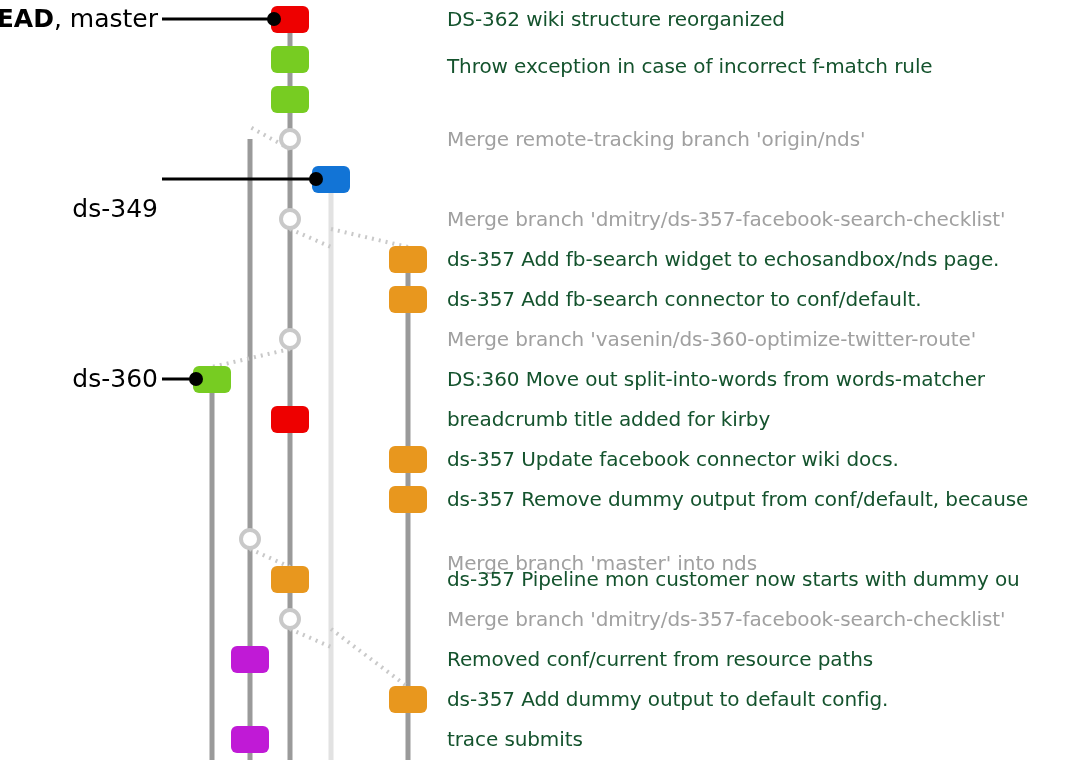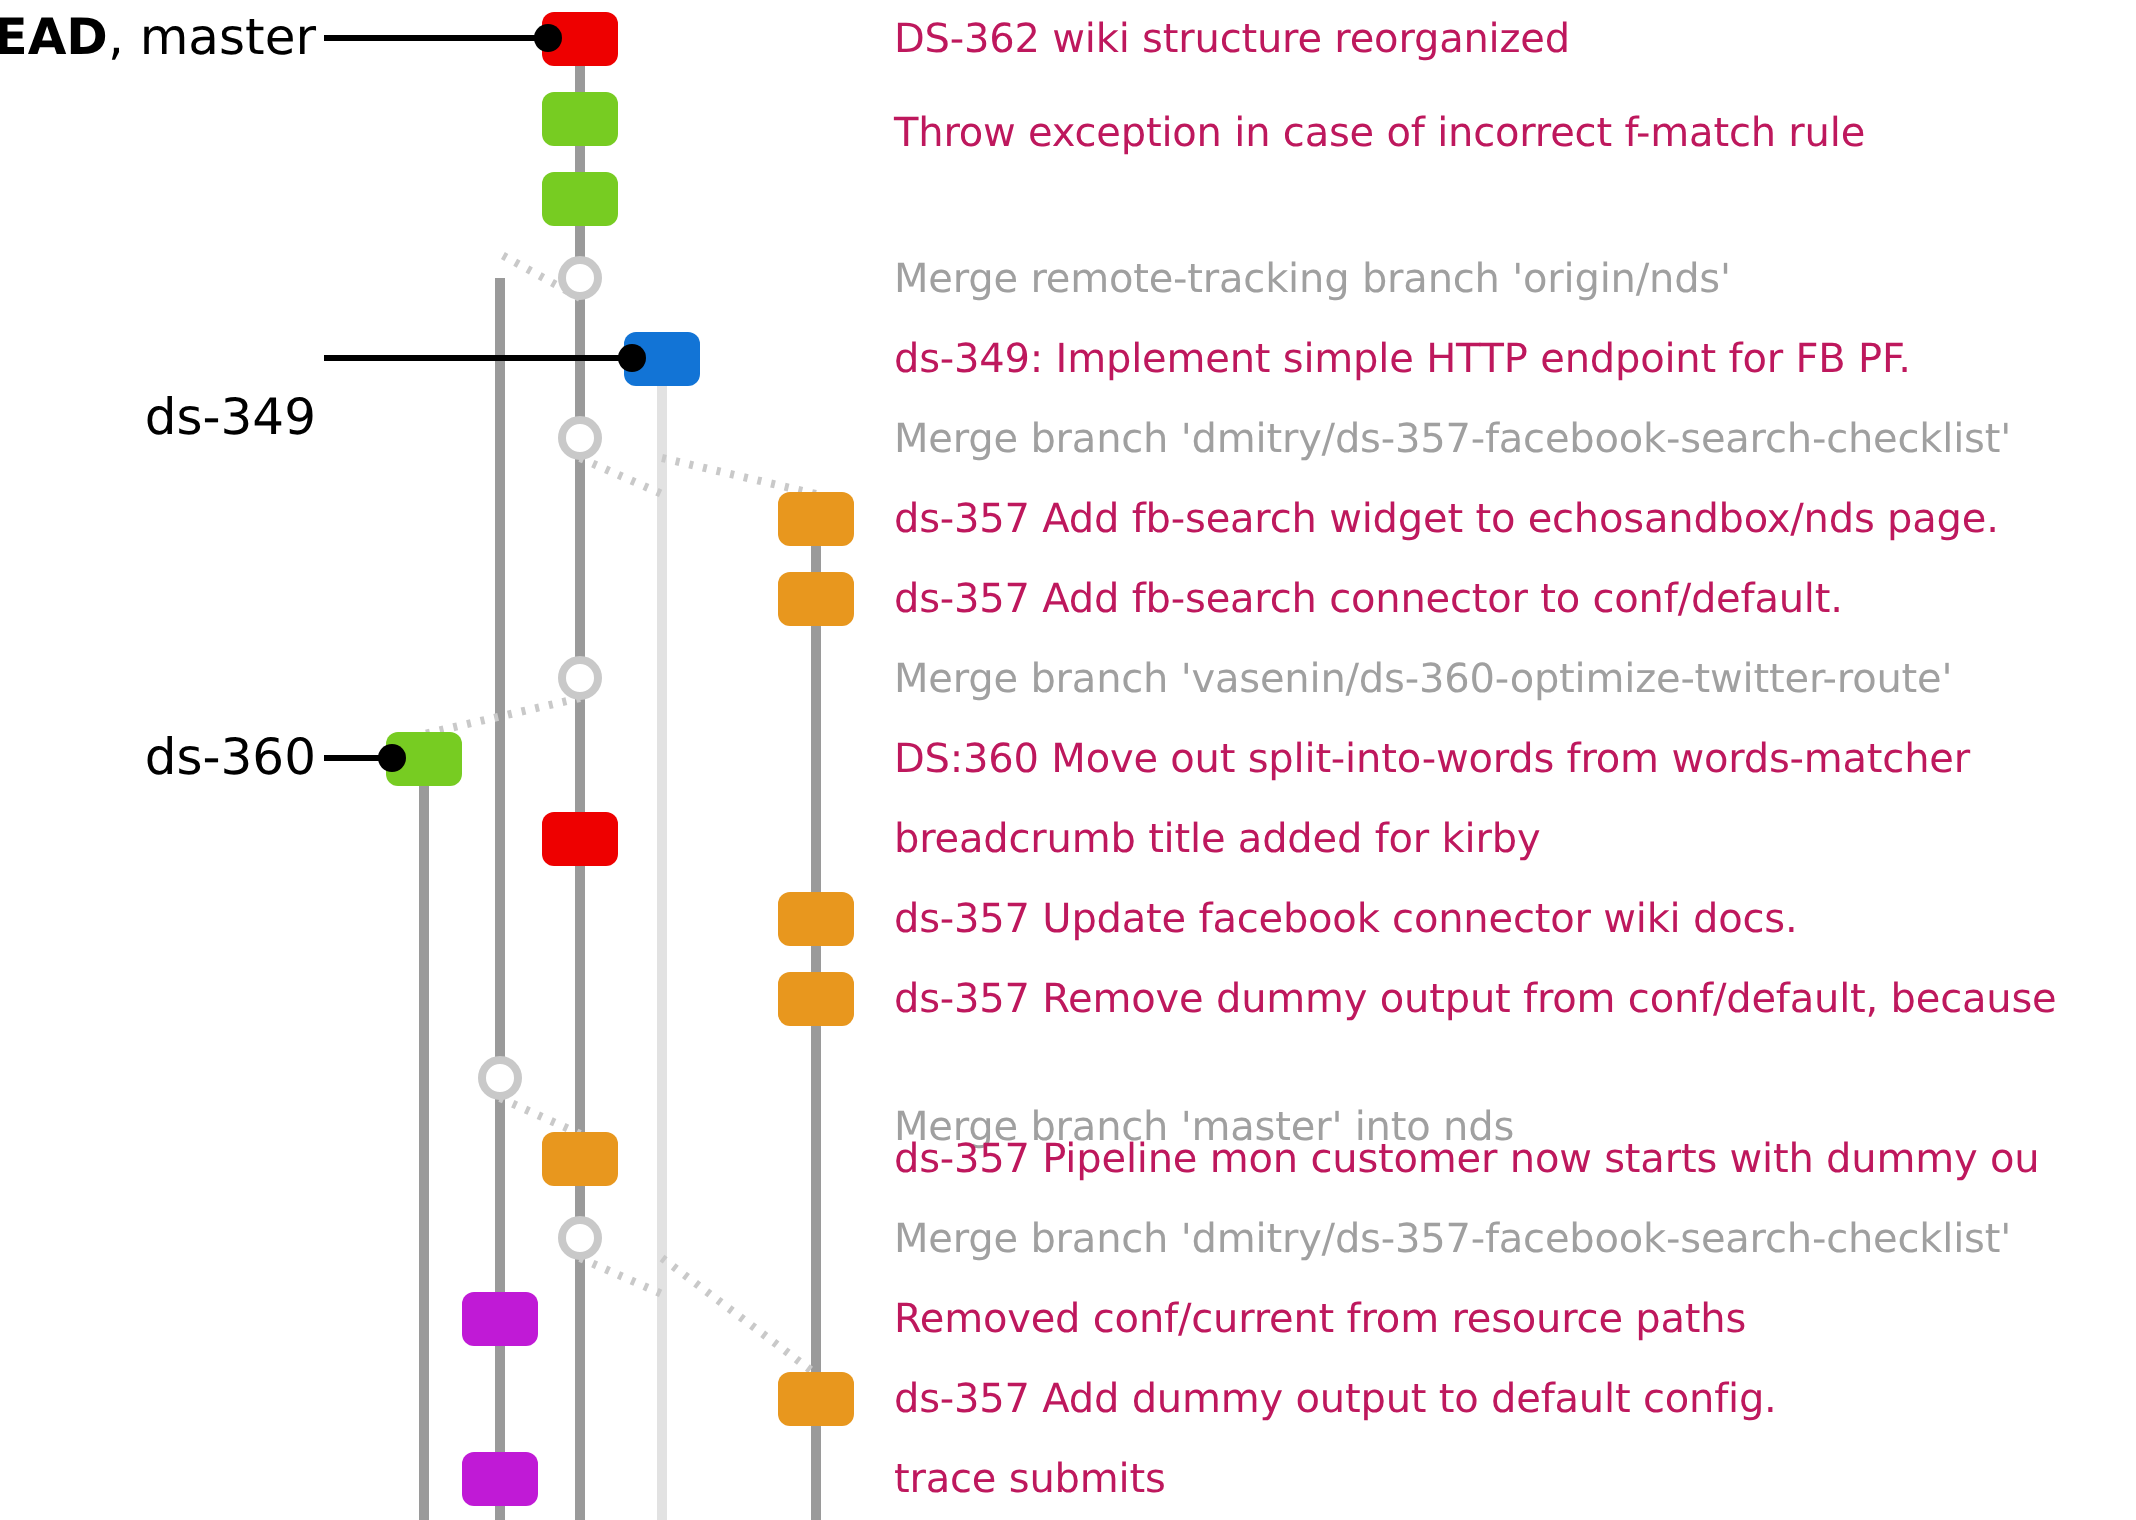--- a/index.html
+++ b/index.html
@@ -46,21 +46,21 @@
 
   
   .msg-row {
     position: absolute;
     left: 447px;
     height: 30px;
     line-height: 30px;
     white-space: nowrap;
     font-size: 20px;
     letter-spacing: -0.1px;
-    color: #be185d;
+    color: #14532d;
   }
   .msg-row.merge {
     color: #a0a0a0;
   }
   #messages {
     position: absolute;
     left: 0;
     top: 0;
     width: 1068px;
     height: 760px;
@@ -107,21 +107,20 @@
       <circle cx="274" cy="19" r="7" fill="#000000"></circle>
       <line x1="162" y1="179" x2="314" y2="179" stroke="#000000" stroke-width="3"></line>
       <circle cx="316" cy="179" r="7" fill="#000000"></circle>
       <line x1="162" y1="379" x2="194" y2="379" stroke="#000000" stroke-width="3"></line>
       <circle cx="196" cy="379" r="7" fill="#000000"></circle>
     </svg>
   <div id="messages">
       <div class="msg-row" style="top: 4px;">DS-362 wiki structure reorganized</div>
       <div class="msg-row" style="top: 51px;">Throw exception in case of incorrect f-match rule</div>
       <div class="msg-row merge" style="top: 124px;">Merge remote-tracking branch 'origin/nds'</div>
-      <div class="msg-row" style="top: 164px;">ds-349: Implement simple HTTP endpoint for FB PF.</div>
       <div class="msg-row merge" style="top: 204px;">Merge branch 'dmitry/ds-357-facebook-search-checklist'</div>
       <div class="msg-row" style="top: 244px;">ds-357 Add fb-search widget to echosandbox/nds page.</div>
       <div class="msg-row" style="top: 284px;">ds-357 Add fb-search connector to conf/default.</div>
       <div class="msg-row merge" style="top: 324px;">Merge branch 'vasenin/ds-360-optimize-twitter-route'</div>
       <div class="msg-row" style="top: 364px;">DS:360 Move out split-into-words from words-matcher</div>
       <div class="msg-row" style="top: 404px;">breadcrumb title added for kirby</div>
       <div class="msg-row" style="top: 444px;">ds-357 Update facebook connector wiki docs.</div>
       <div class="msg-row" style="top: 484px;">ds-357 Remove dummy output from conf/default, because</div>
       <div class="msg-row merge" style="top: 548px;">Merge branch 'master' into nds</div>
       <div class="msg-row" style="top: 564px;">ds-357 Pipeline mon customer now starts with dummy ou</div>

